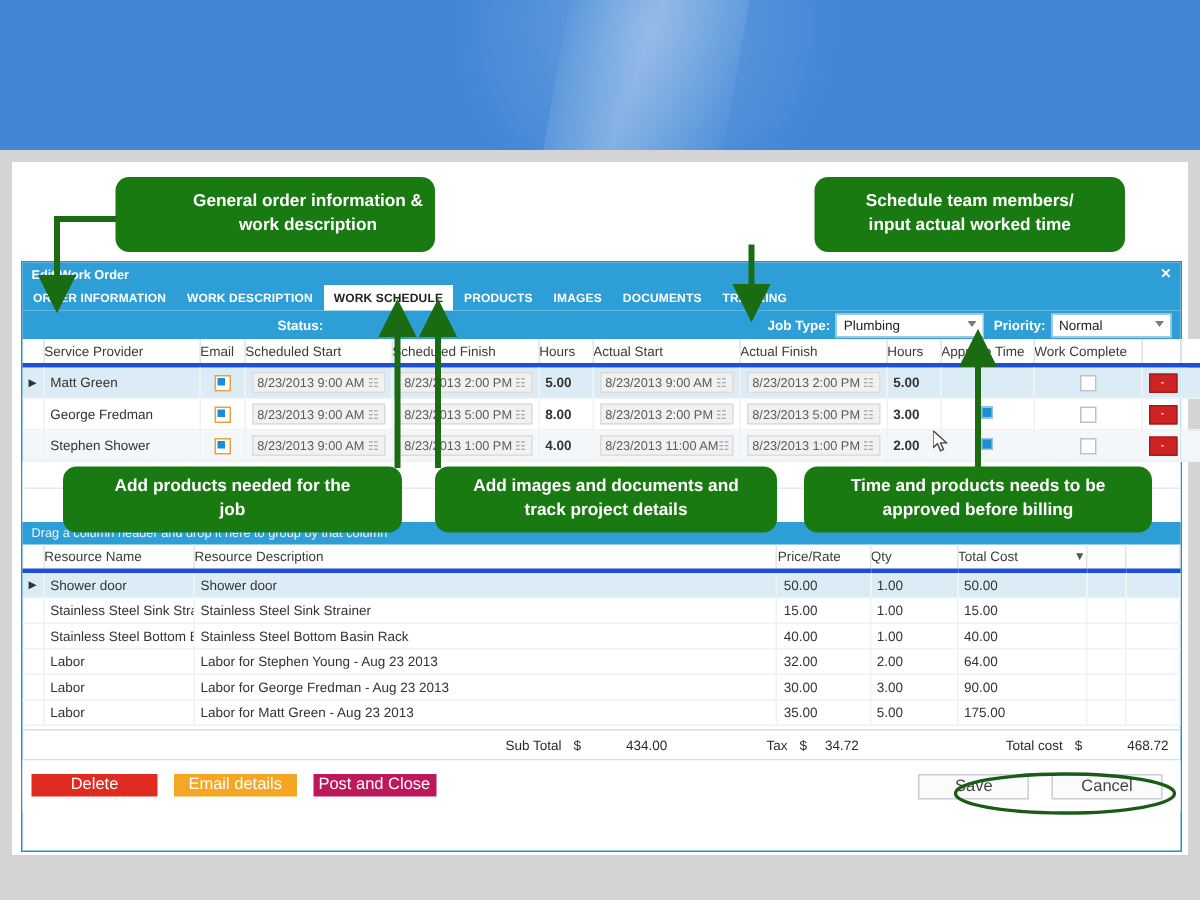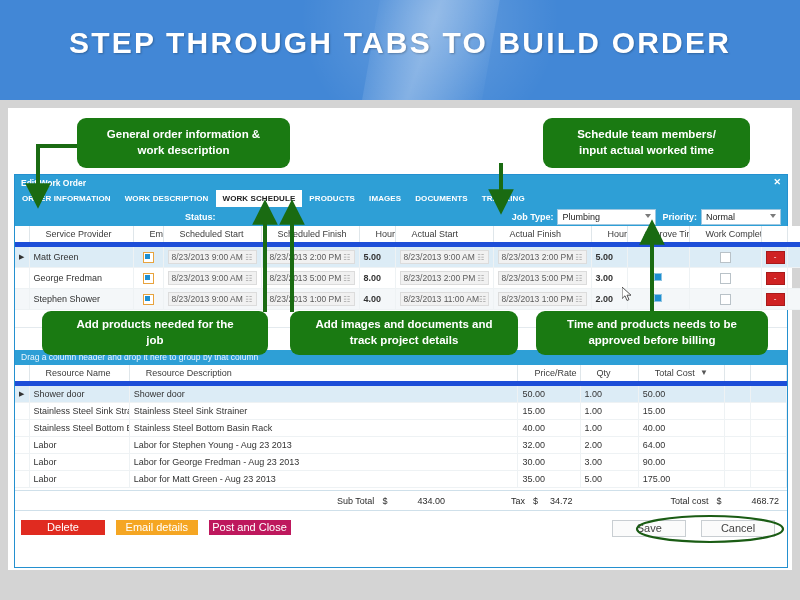--- a/index.html
+++ b/index.html
@@ -64,22 +64,22 @@
     background:#ffffff;border:1px solid #9ec7e0;color:#222;font-weight:normal;
     font-size:9px;height:14px;display:flex;align-items:center;
     padding:0 4px;position:relative;
   }
   .sel .caret{position:absolute;right:4px;top:4px;width:0;height:0;
     border-left:3px solid transparent;border-right:3px solid transparent;border-top:4px solid #7b7b7b;}
   
   table.grid{border-collapse:collapse;width:100%;table-layout:fixed;font-size:9px;}
   table.grid th{
     background:#ffffff;color:#3b3b3b;font-weight:normal;font-size:9px;
-    text-align:left;padding:3px 16px;border-right:1px solid #dfe6ea;
-    border-bottom:5px solid #1d4ed8;white-space:nowrap;overflow:hidden;
+    text-align:left;padding:3px 0;border-right:1px solid #dfe6ea;
+    border-bottom:3px solid #1d4ed8;white-space:nowrap;overflow:hidden;
   }
   table.grid td{
     padding:3px 4px;border-right:1px solid #eef2f4;border-bottom:1px solid #eef2f4;
     white-space:nowrap;overflow:hidden;color:#333;
   }
   tr.sel-row td{background:#dcecf6;}
   tr.alt td{background:#f4f7f9;}
   .rowmark{color:#2e7fc0;font-size:7px;text-align:center;}
   .dtbox{
     background:#f1f1f1;border:1px solid #dcdcdc;color:#5c5c5c;
@@ -131,21 +131,20 @@
   .arrow-svg{position:absolute;left:0;top:0;width:800px;height:600px;z-index:25;pointer-events:none;}
   #cursor{position:absolute;z-index:28;}
   #bottom-strip{position:absolute;left:0;top:577px;width:800px;height:23px;background:#d4d4d4;}
 </style>
 </head>
 <body>
 
 <div id="banner">
   <div class="sheen2"></div>
   <div class="sheen"></div>
-  <div id="banner-title">STEP  THROUGH  TABS  TO  BUILD  ORDER</div>
 </div>
 <div id="bottom-strip"></div>
 
 <div id="card"></div>
 
 <div id="appwin">
 
   <div id="titlebar">
     <span>Edit Work Order</span>
     <span class="close">✕</span>
@@ -420,21 +419,21 @@
 
   <path d="M265,312 L265,212" stroke="#1a6b12" stroke-width="4" fill="none" marker-end="url(#ah)"></path>
 
   <path d="M292,312 L292,212" stroke="#1a6b12" stroke-width="4" fill="none" marker-end="url(#ah)"></path>
 
   <path d="M652,312 L652,232" stroke="#1a6b12" stroke-width="4" fill="none" marker-end="url(#ah)"></path>
 
   <ellipse cx="710" cy="529" rx="73" ry="13" stroke="#1a5c14" stroke-width="2.2" fill="none"></ellipse>
 </svg>
 
-<div class="callout" id="c1" style="left:77px;top:118px;width:213px;height:50px;">
+<div class="callout" id="c1" style="left:77px;top:118px;width:213px;height:50px;justify-content:flex-end;">
   <span>General order information  &amp;<br>work description</span>
 </div>
 <div class="callout" id="c2" style="left:543px;top:118px;width:207px;height:50px;">
   <span>Schedule team members/<br>input actual worked time</span>
 </div>
 <div class="callout" id="c3" style="left:42px;top:311px;width:226px;height:44px;">
   <span>Add products needed for the<br>job</span>
 </div>
 <div class="callout" id="c4" style="left:290px;top:311px;width:228px;height:44px;">
   <span>Add images and documents and<br>track project details</span>

